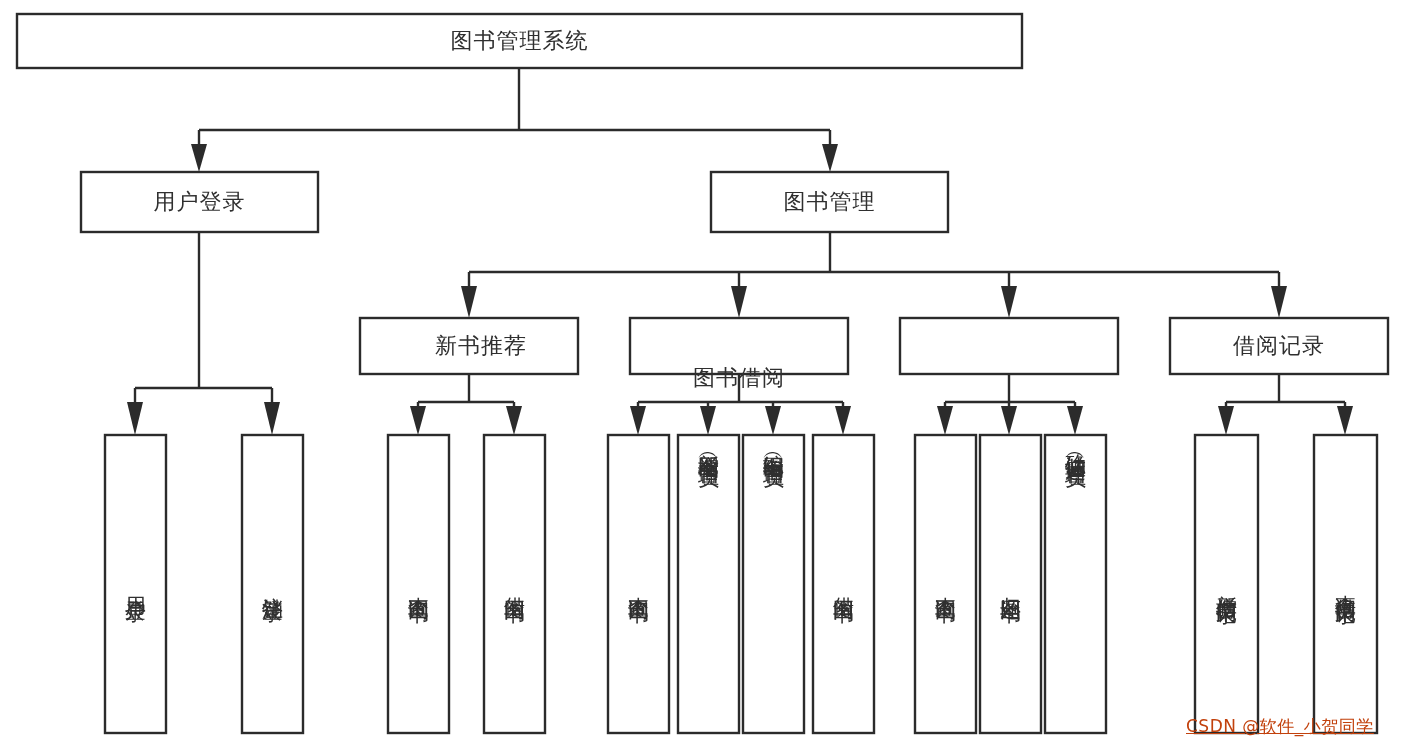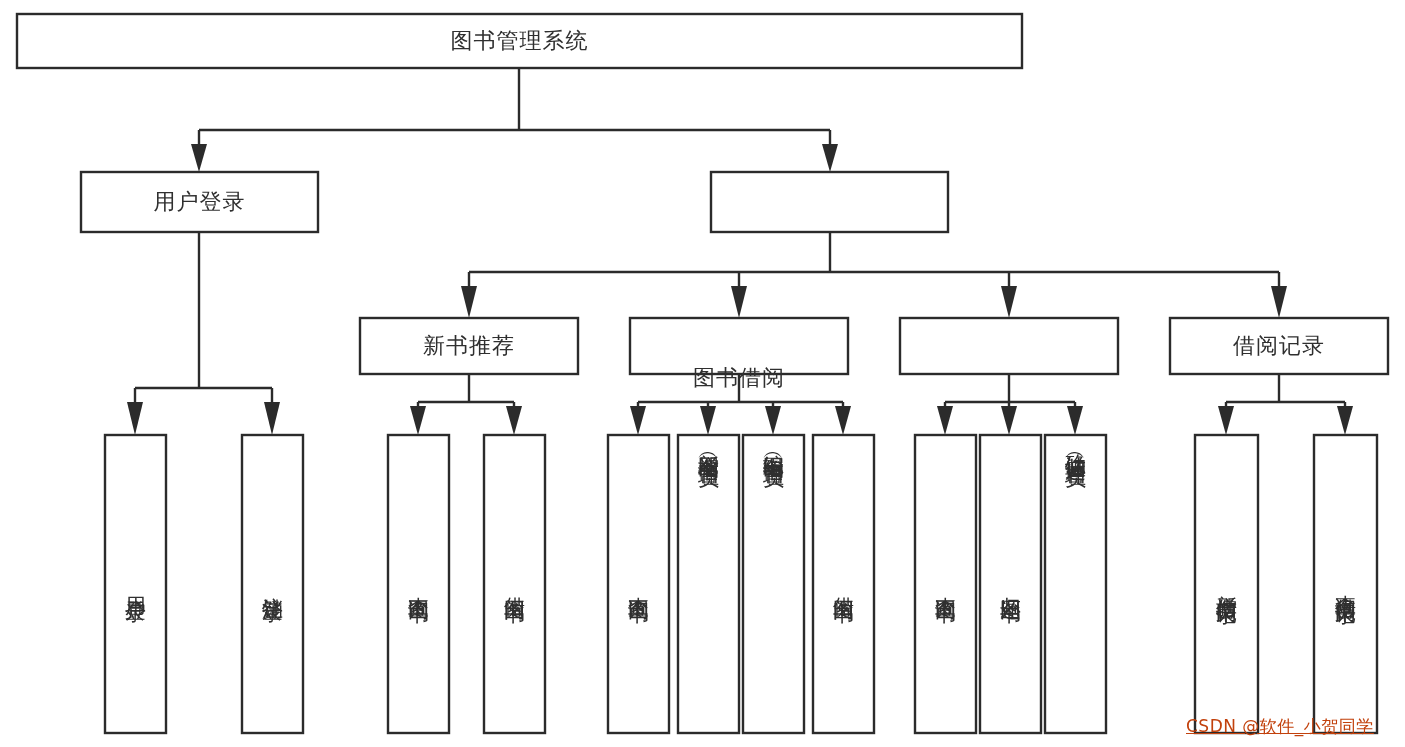--- a/index.html
+++ b/index.html
@@ -187,22 +187,25 @@
     </g>
   </svg>
 
   <div class="hlabel-wrap" style="left:17px; top:14px; width:1005px; height:54px;">
     <span class="hlabel-text">图书管理系统</span>
   </div>
 
   <div class="hlabel-wrap" style="left:81px; top:172px; width:237px; height:60px;">
     <span class="hlabel-text">用户登录</span>
   </div>
-
-  <div class="hlabel-wrap" style="left:360px; top:318px; width:218px; height:56px;">
+  <div class="hlabel-wrap" style="left:711px; top:172px; width:237px; height:60px;">
+    <span class="hlabel-text">图书管理</span>
+  </div>
+
+  <div class="hlabel-wrap" style="left:360px; top:318px; width:218px; height:56px;padding-left:12px;">
     <span class="hlabel-text">新书推荐</span>
   </div>
   <div class="hlabel-wrap" style="left:630px; top:318px; width:218px; height:56px;margin-top:32px;">
     <span class="hlabel-text">图书借阅</span>
   </div>
   <div class="hlabel-wrap" style="left:1170px; top:318px; width:218px; height:56px;">
     <span class="hlabel-text">借阅记录</span>
   </div>
 
   <div class="vlabel-wrap" style="left:105px; top:435px; width:61px; height:298px;">

